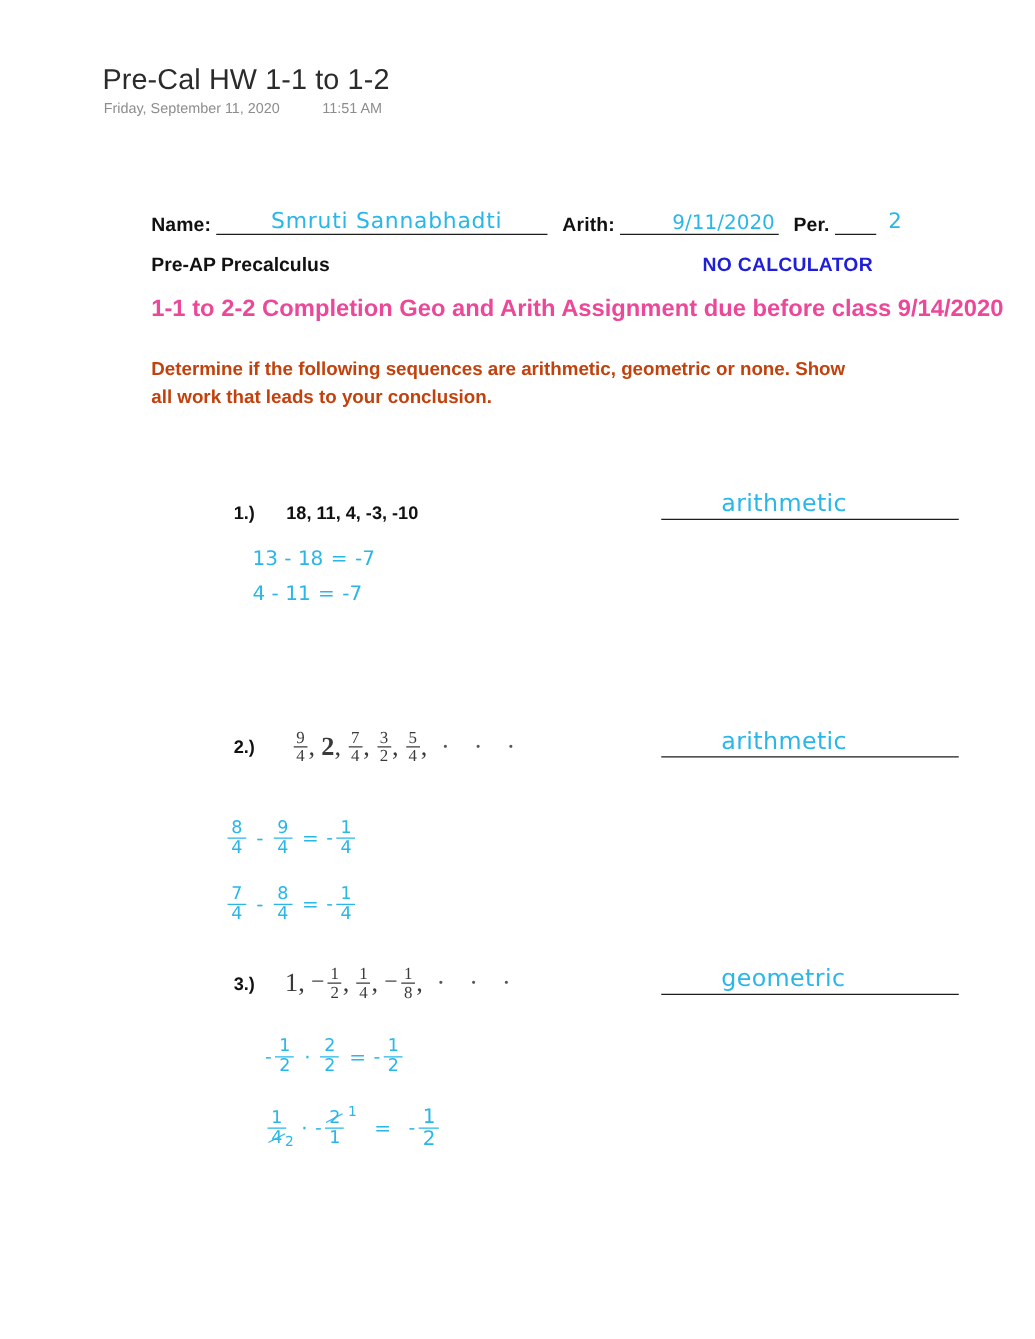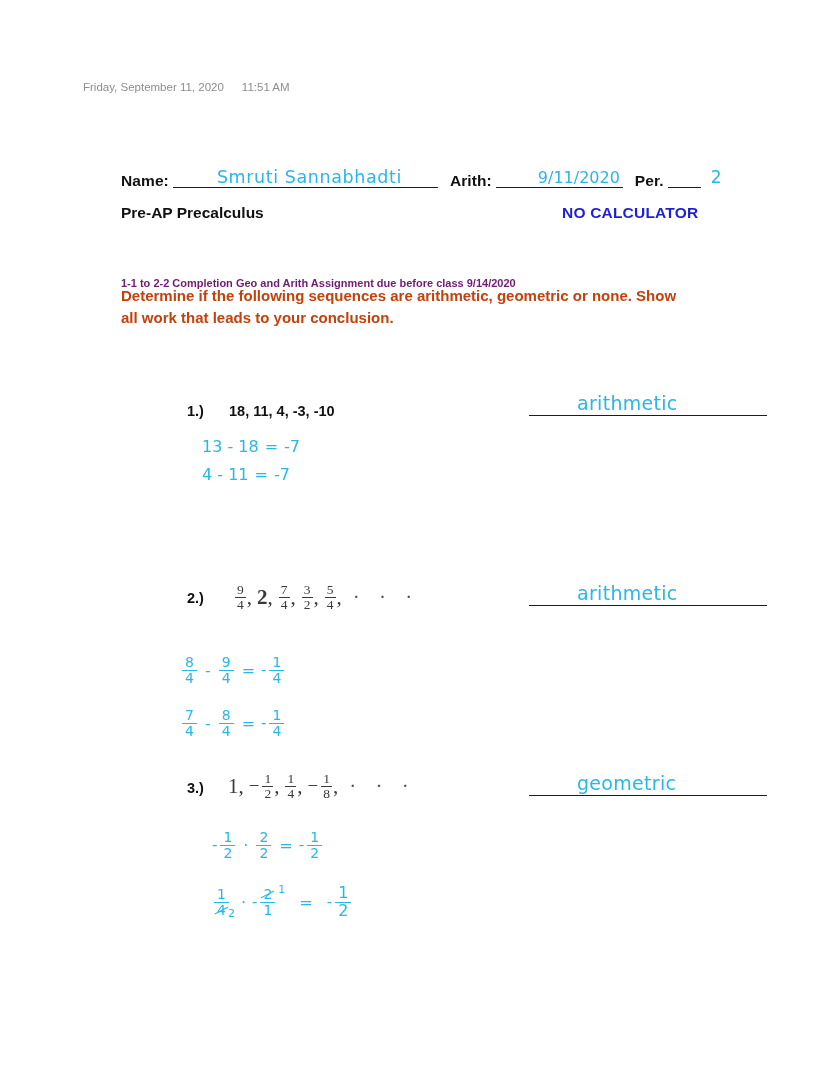--- a/index.html
+++ b/index.html
@@ -14,21 +14,21 @@
   
   .note-title {
     position: absolute; left: 82px; top: 50px;
     font-size: 23px; font-weight: 400; color: #2b2b2b;
     letter-spacing: .1px; white-space: nowrap;
   }
   .note-meta {
     position: absolute; left: 83px; top: 81px;
     font-size: 11.5px; color: #8d8d8d; white-space: nowrap;
   }
-  .note-meta .mt { margin-left: 18px; }
+  .note-meta .mt { margin-left: 34px; }
 
   
   .sheet { position: absolute; left: 0; top: 0; width: 828px; height: 1071px; padding-left: 44px; }
 
   .row-name {
     position: absolute; left: 121px; top: 168px;
     display: flex; align-items: flex-end; white-space: nowrap;
   }
   .lbl {
     font-size: 15.5px; font-weight: bold; color: #111;
@@ -63,23 +63,22 @@
     position: absolute; left: 121px; top: 204px;
     font-size: 15.5px; font-weight: bold; color: #111;
   }
   .nocalc {
     position: absolute; left: 562px; top: 204px;
     font-size: 15.5px; font-weight: bold; color: #1f1fd8;
     letter-spacing: .2px;
   }
   .assign {
     position: absolute; left: 121px; top: 237px;
-    font-size: 11px; font-weight: bold; color: #701a75;
+    font-size: 19px; font-weight: bold; color: #ec4899;
     white-space: nowrap;
-    margin-top: 40px;
   }
   .assume {
     position: absolute; left: 121px; top: 256px;
     font-size: 14px; font-weight: bold; font-style: italic;
     color: #e2403f; white-space: nowrap;
   }
   .determine {
     position: absolute; left: 121px; top: 285px; width: 570px;
     font-size: 15px; font-weight: bold; color: #c2410c;
     line-height: 1.45;
@@ -156,20 +155,21 @@
   .strike {
     position: absolute; left: 0px; top: 46%; width: 100%;
     height: 1.4px; background: #29b6e8; transform: rotate(-28deg);
   }
 </style>
 </head>
 <body>
 
 <div class="page">
 
+  <div class="note-title">Pre-Cal HW 1-1 to 1-2</div>
   <div class="note-meta">
     <span>Friday, September 11, 2020</span><span class="mt">11:51 AM</span>
   </div>
 
   <div class="sheet">
 
     <div class="row-name">
       <span class="lbl">Name:</span>
       <span class="blank name">
         <span class="hw">Smruti Sannabhadti</span>

